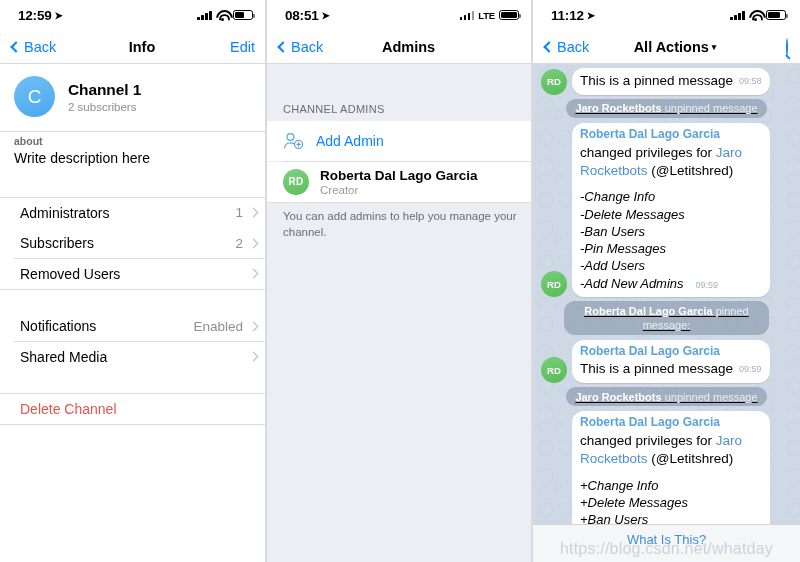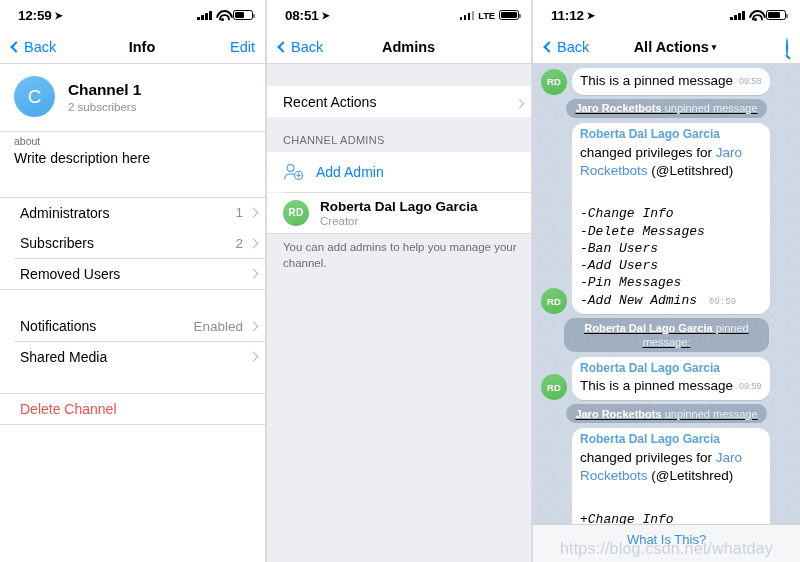--- a/index.html
+++ b/index.html
@@ -82,21 +82,21 @@
     color: #fff; font-size: 19px; display: flex; align-items: center;
     justify-content: center; font-weight: 400; flex: 0 0 auto;
   }
   .profile-name { font-size: 15.5px; font-weight: 700; color: #000; letter-spacing: -0.1px;}
   .profile-sub { font-size: 11.5px; color: #8e8e93; margin-top: 2px; }
   .sep { height: 0.6px; background: #dcdce0; margin-left: 14px; }
   .sep.full { margin-left: 0; }
   .gap { height: 21px; background: #fff; }
 
   .about-block { padding: 3px 14px 10px 14px; }
-  .about-label { font-size: 10.5px; color: #6d6d72; }
+  .about-label { font-size: 10.5px; color: #6d6d72; font-weight: bold; }
   .about-value { font-size: 14px; color: #000; margin-top: 3px; }
 
   .row { display: flex; align-items: center; height: 30px; padding: 0 10px 0 20px; background:#fff; cursor: pointer;}
   .row-label { font-size: 14px; color: #000; }
   .row-right { margin-left: auto; display: flex; align-items: center; gap: 7px; }
   .row-value { font-size: 13.5px; color: #8e8e93; }
   .chev-r { width: 7px; height: 7px; border-right: 1.6px solid #b8b8bd;
             border-top: 1.6px solid #b8b8bd; transform: rotate(45deg); display:inline-block;}
   .row-danger .row-label { color: #e8534f; }
 
@@ -136,21 +136,21 @@
     background: linear-gradient(160deg,#79cc79 0%,#56bd56 100%);
     color:#fff; font-size:9.5px; font-weight:700; display:flex; align-items:center;
     justify-content:center; flex:0 0 auto; letter-spacing:0.2px;}
   .bubble {
     background: #fff; border-radius: 12px; padding: 4px 8px 5px 8px;
     max-width: 198px; position: relative; box-shadow: 0 1px 0.5px rgba(0,0,0,0.10);
   }
   .b-author { font-size: 12px; color: #5aa3db; font-weight: 700; line-height: 1.3; margin-bottom:1px;}
   .b-text { font-size: 13.5px; color: #000; line-height: 1.32; }
   .b-text .lnk { color: #4e8fd4; }
-  .b-priv-list { font-size: 13px; font-style: italic; color: #000; line-height: 1.33; margin-top: 26px; font-family: Liberation Mono, monospace;}
+  .b-priv-list { font-size: 13px; font-style: italic; color: #000; line-height: 1.33; margin-top: 9px;}
   .b-time { font-size: 9px; color: #a7b0b7; float: right; margin: 7px 0 0 7px; }
   .b-time.inline { margin: 0 0 0 6px; float:none; display:inline-block; vertical-align: 1px;}
   .svc-row { display: flex; justify-content: center; margin: 4px 0 5px 0; text-decoration: underline; }
   .svc {
     background: rgba(125,140,160,0.55); color: #fff; border-radius: 11px;
     font-size: 11px; padding: 2.5px 9px; text-align: center; line-height:1.3;
     max-width: 205px;
   }
   .svc b { font-weight: 700; }
   .svc .dim { color: #eef2f6; font-weight: 400; opacity: 0.95; }
@@ -306,26 +306,20 @@
       <div class="nav-back">
         <span class="chev-l"></span>
         <span>Back</span>
       </div>
       <div class="nav-title">Admins</div>
     </div>
 
     <div class="p2-body">
       <div class="p2-topgap"></div>
 
-      <div class="cell">
-        <span class="cell-label">Recent Actions</span>
-        <span style="margin-left:auto">
-          <span class="chev-r"></span>
-        </span>
-      </div>
 
       <div class="sec-header">CHANNEL ADMINS</div>
 
       <div class="admin-cell">
         <span class="add-admin-ic">
           <svg width="22" height="18" viewBox="0 0 22 18" fill="none" stroke="#5aa3db" stroke-width="1.2">
             <circle cx="7.5" cy="5" r="3.4"></circle>
             <path d="M1.6 16.4c0-3.6 2.7-5.6 5.9-5.6 1.5 0 2.9.4 4 1.2"></path>
             <circle cx="15.6" cy="12.4" r="4"></circle>
             <path d="M15.6 10.3v4.2M13.5 12.4h4.2"></path>
@@ -424,22 +418,22 @@
 
         <div class="msg-row">
           <div class="msg-av">RD</div>
           <div class="bubble">
             <div class="b-author">Roberta Dal Lago Garcia</div>
             <div class="b-text"><span>changed privileges for </span><span class="lnk">Jaro Rocketbots</span><span> (@Letitshred)</span></div>
             <div class="b-priv-list">
               <div>-Change Info</div>
               <div>-Delete Messages</div>
               <div>-Ban Users</div>
+              <div>-Pin Messages</div>
               <div>-Add Users</div>
-              <div>-Pin Messages</div>
               <div><span>-Add New Admins</span><span class="b-time" style="float:none;display:inline-block;margin:0 0 0 12px;font-style:normal;">09:59</span></div>
             </div>
           </div>
         </div>
 
         <div class="svc-row">
           <div class="svc">
             <b>Roberta Dal Lago Garcia</b>
             <span class="dim">pinned message:</span>
           </div>

